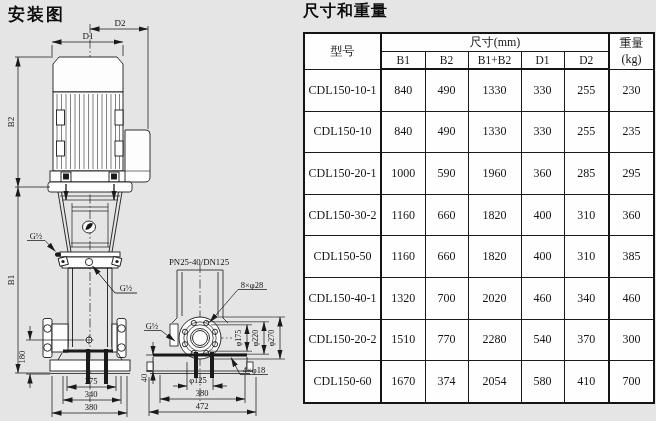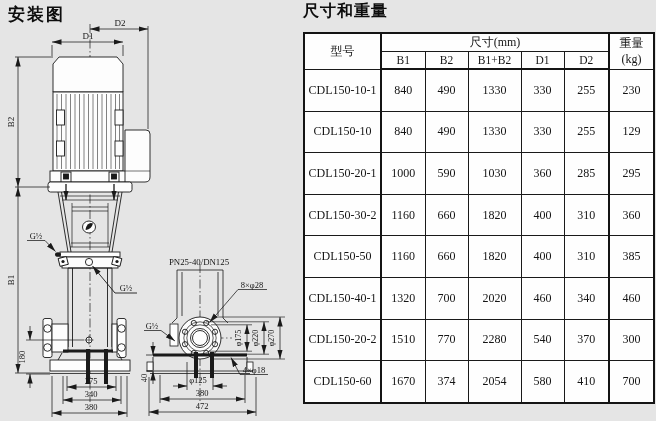--- a/index.html
+++ b/index.html
@@ -234,27 +234,27 @@
         <td>255</td>
         <td class="bl-thick">230</td>
       </tr>
       <tr>
         <td class="model br-thick">CDL150-10</td>
         <td>840</td>
         <td>490</td>
         <td>1330</td>
         <td>330</td>
         <td>255</td>
-        <td class="bl-thick">129</td>
+        <td class="bl-thick">235</td>
       </tr>
       <tr>
         <td class="model br-thick">CDL150-20-1</td>
         <td>1000</td>
         <td>590</td>
-        <td>1030</td>
+        <td>1960</td>
         <td>360</td>
         <td>285</td>
         <td class="bl-thick">295</td>
       </tr>
       <tr>
         <td class="model br-thick">CDL150-30-2</td>
         <td>1160</td>
         <td>660</td>
         <td>1820</td>
         <td>400</td>

